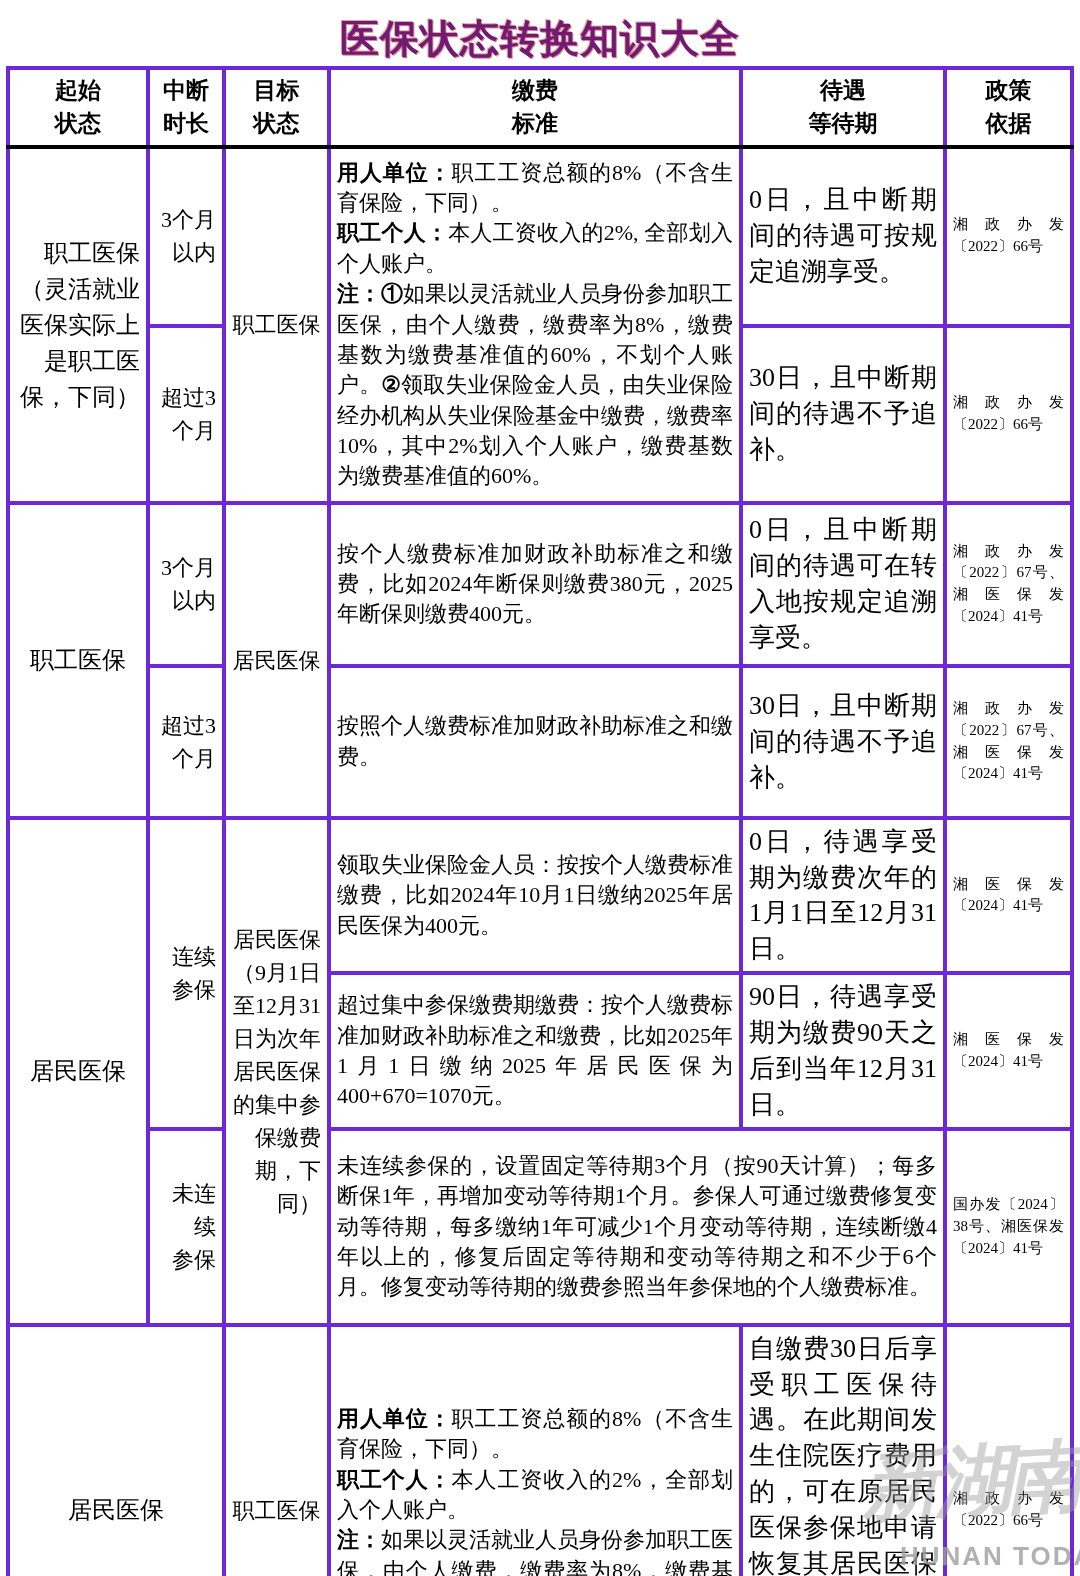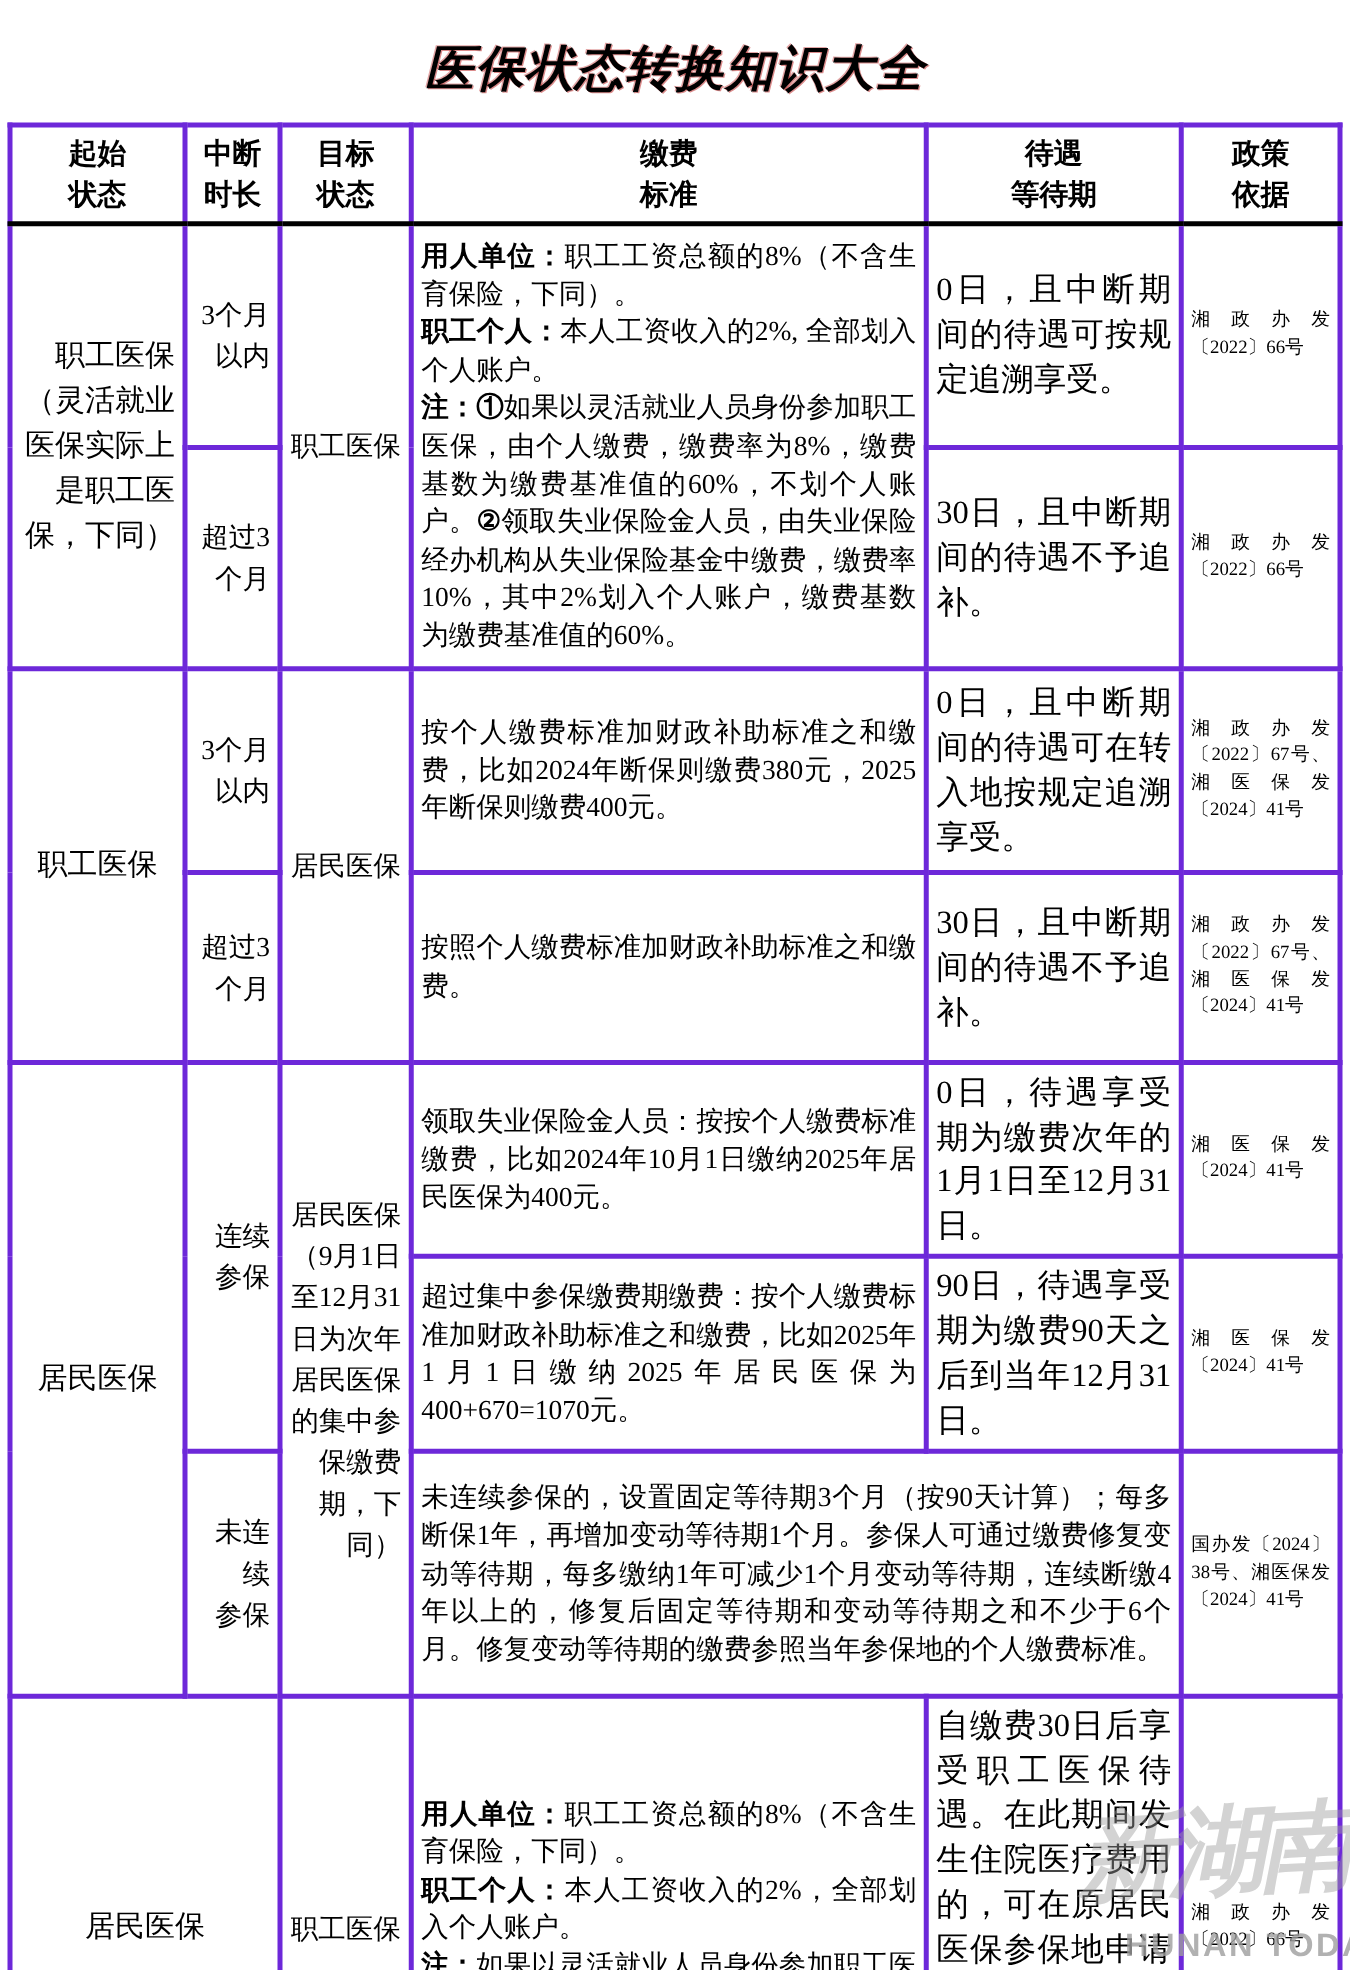--- a/index.html
+++ b/index.html
@@ -1,20 +1,20 @@
 <!DOCTYPE html>
 <html><head>
 <meta charset="utf-8">
 <style>
   html,body{margin:0;padding:0;background:#ffffff;}
   .page{position:relative;width:1080px;height:1576px;background:#fff;overflow:hidden;
         font-family:"Liberation Serif","DejaVu Serif",serif;color:#000;}
-  .title{margin:16px;padding-top:12px;height:54px;text-align:center;
-         font-size:39px;font-weight:700;letter-spacing:1px;color:#000000;
-         text-shadow:1px 1px 0 rgba(176,0,0,.45),-1px -1px 0 rgba(176,0,0,.35);font-style:italic;}
+  .title{margin:0;padding-top:12px;height:54px;text-align:center;
+         font-size:39px;font-weight:700;letter-spacing:1px;color:#701a75;
+         text-shadow:1px 1px 0 rgba(176,0,0,.45),-1px -1px 0 rgba(176,0,0,.35);}
   table.tbl{border-collapse:collapse;table-layout:fixed;width:1064px;margin:0 auto;
             border:3px solid #000;}
   .tbl td{border:4px solid #6d28d9;vertical-align:middle;overflow:hidden;padding:4px 6px;}
   .tbl tr.hdr-row td{border-bottom:4px solid #000;}
   .hdr{font-weight:700;font-size:23px;text-align:center;white-space:pre-line;line-height:1.45;}
   .c-center{text-align:center;font-size:22px;line-height:1.5;}
   .c-origin{font-size:24px;}
   .pre{white-space:pre-line;text-align:right;}
   .c-long{font-size:22px;line-height:1.38;text-align:justify;padding:5px 7px;}
   .c-wait{font-size:26px;}

